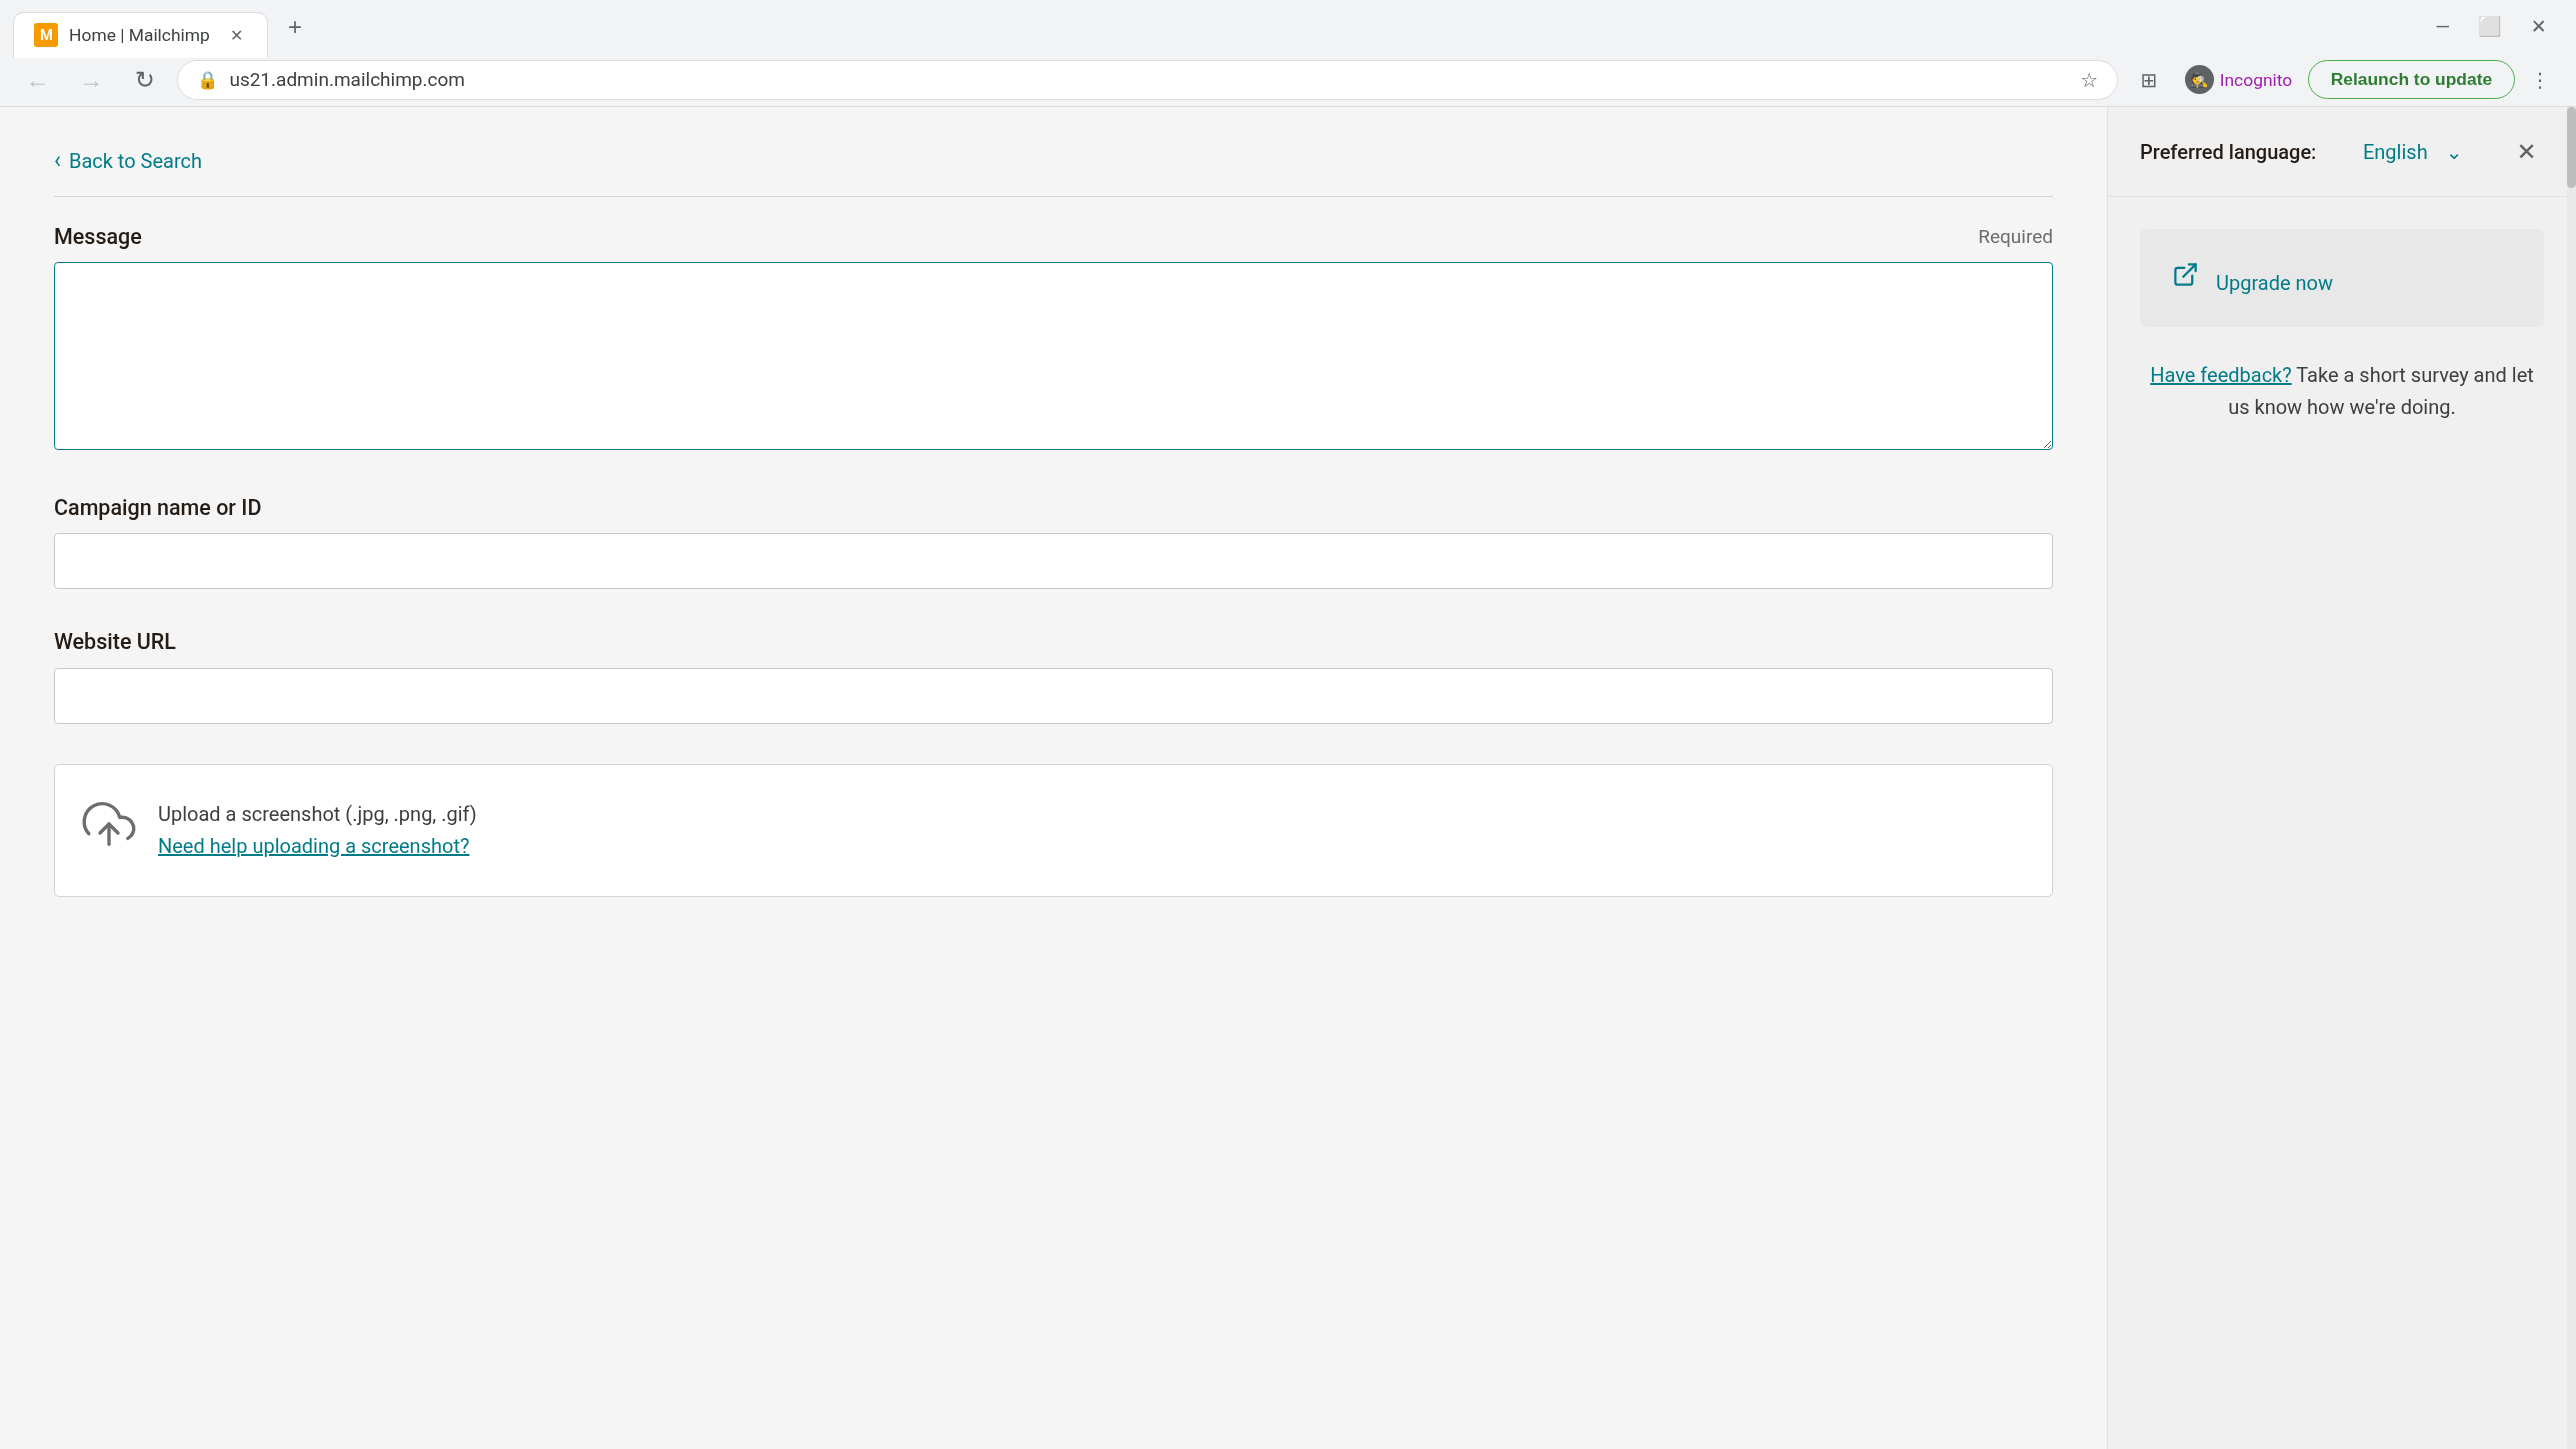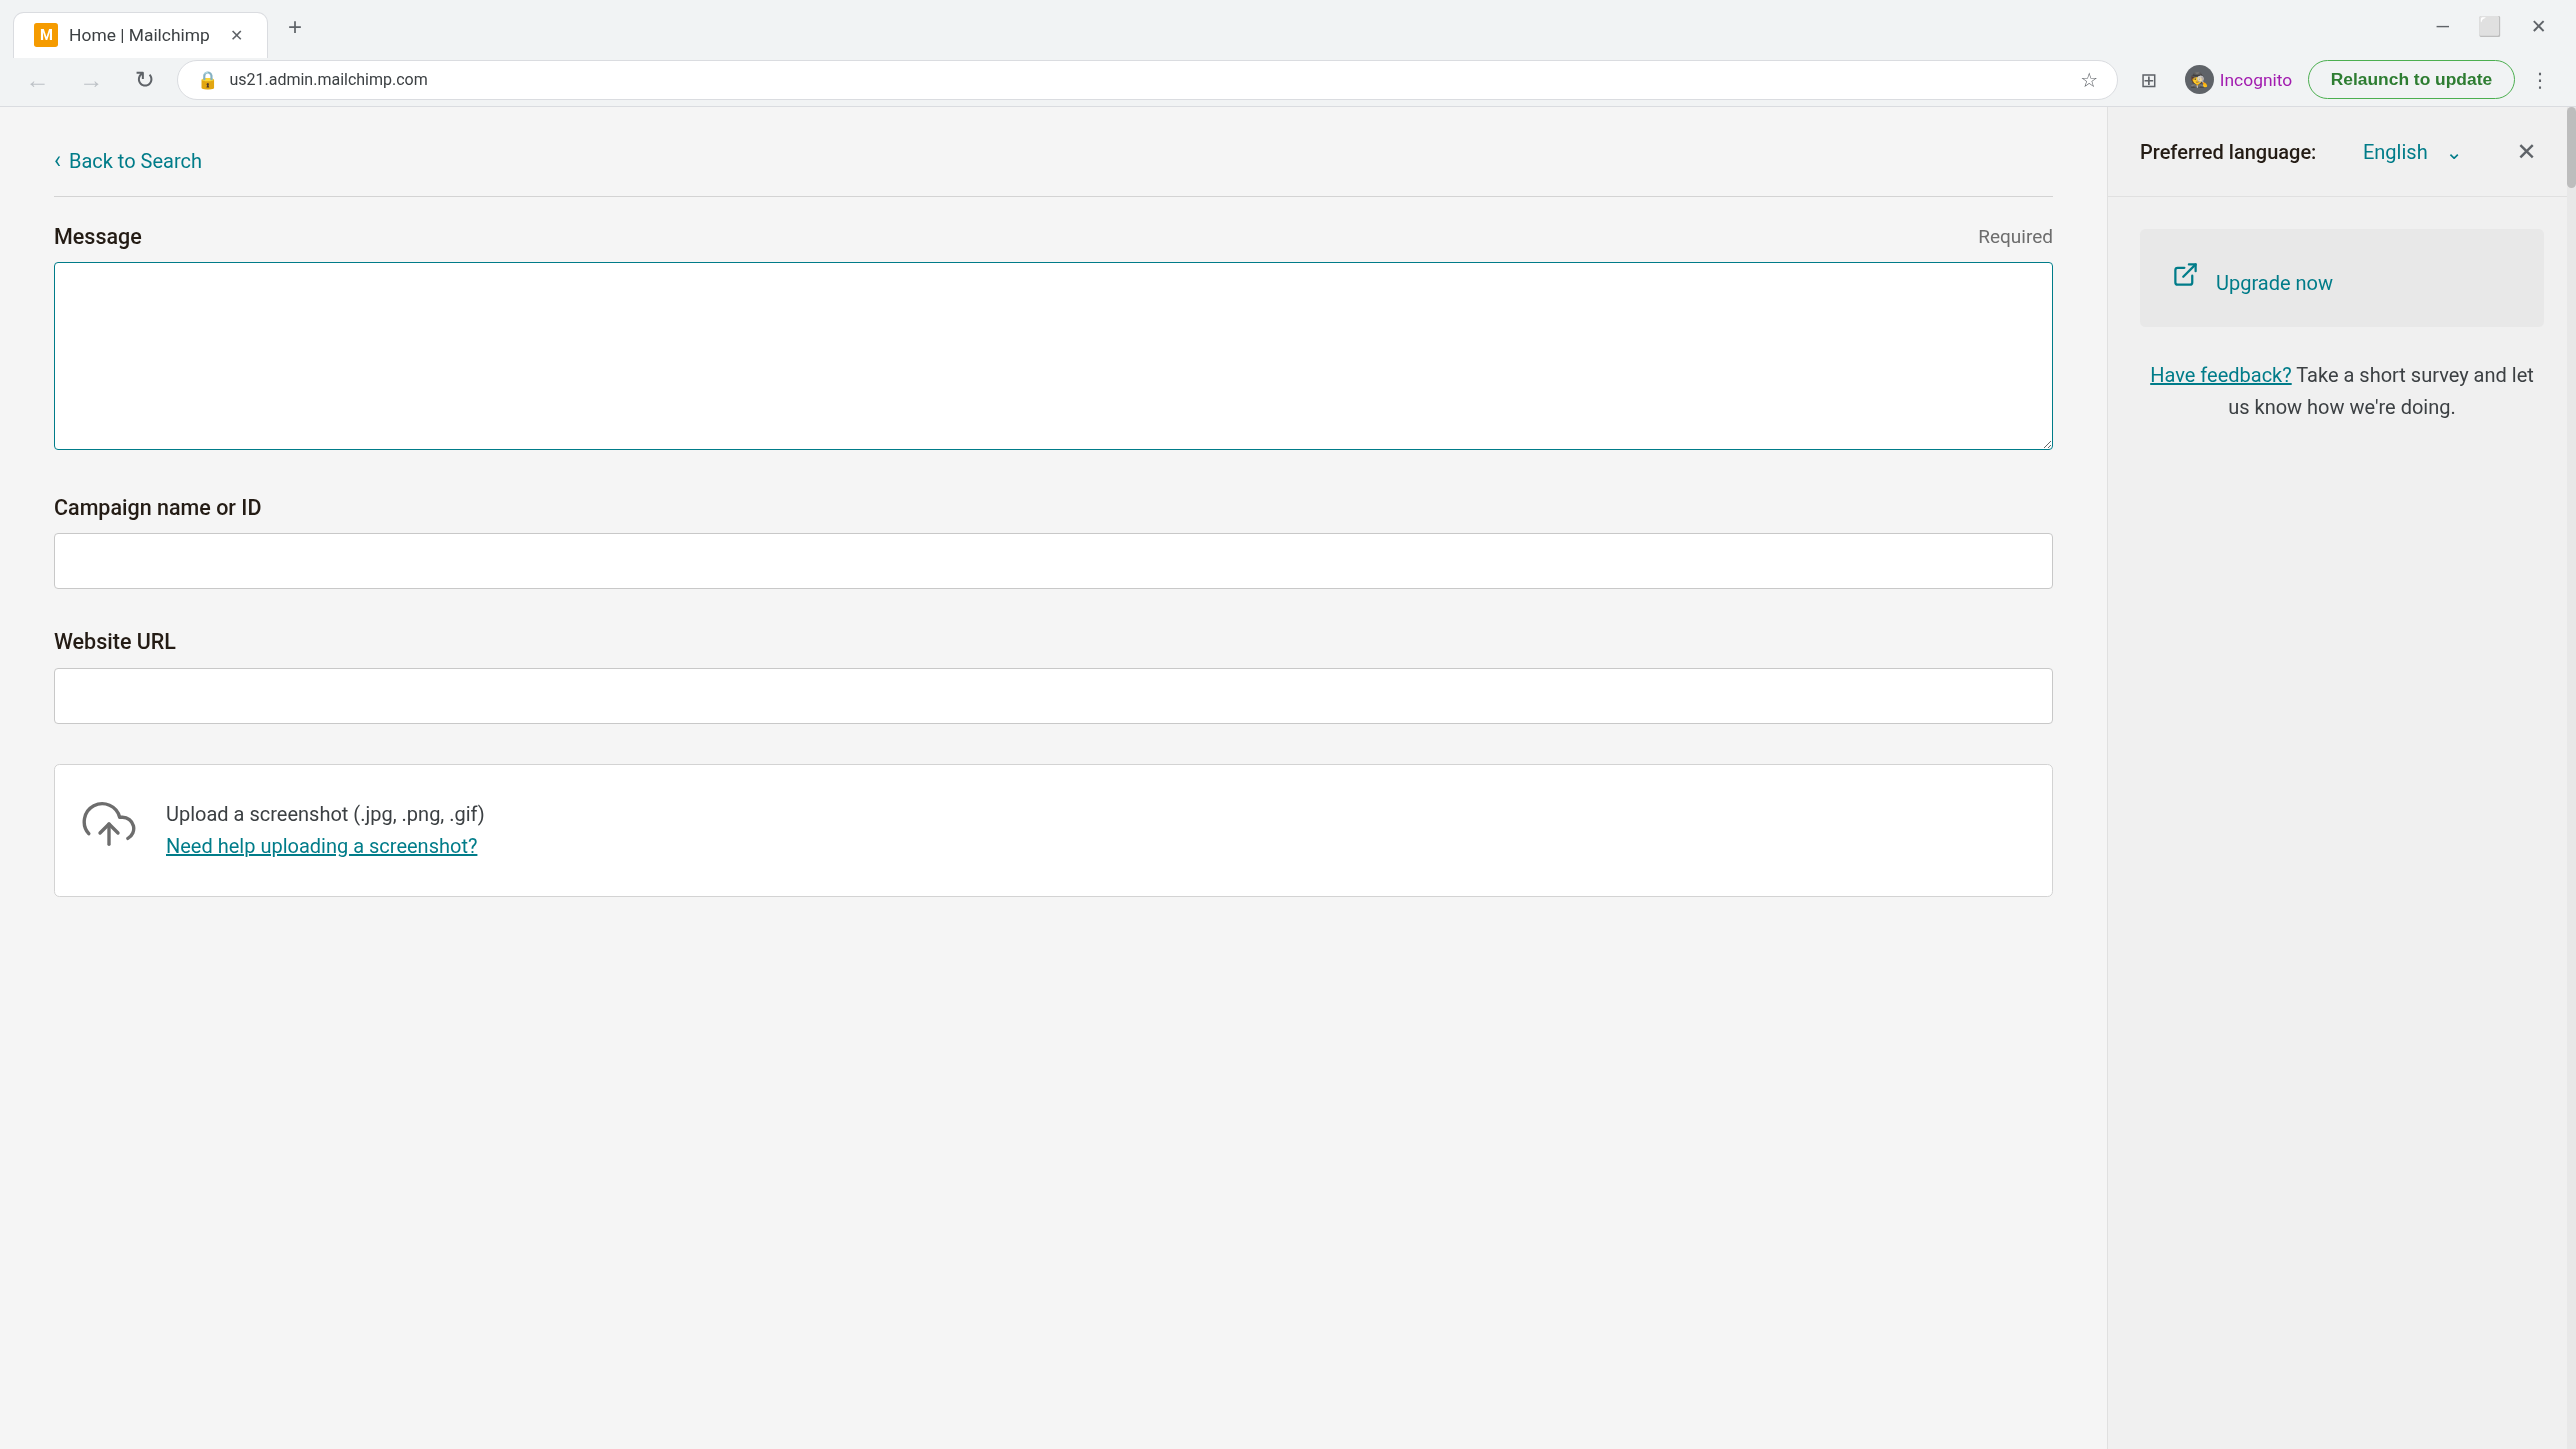--- a/index.html
+++ b/index.html
@@ -129,21 +129,21 @@
       height: 40px;
       gap: 10.7px;
     }
 
     .lock-icon {
       color: #5f6368;
       font-size: 17.4px;
     }
 
     .url-text {
-      font-size: 16px;
+      font-size: 19px;
       color: #3c4043;
       flex: 1;
     }
 
     .star-icon {
       color: #5f6368;
       font-size: 20px;
       cursor: pointer;
     }
 
@@ -273,21 +273,21 @@
       margin-top: 9.4px;
     }
 
     .upload-area {
       border: 0.7px solid #d3d3d3;
       border-radius: 5.4px;
       background: #fff;
       padding: 32px 27px;
       display: flex;
       align-items: center;
-      gap: 30px;
+      gap: 22px;
     }
 
     .upload-icon {
       font-size: 54px;
       color: #6d6d6d;
     }
 
     .upload-text-area {
       display: flex;
       flex-direction: column;

